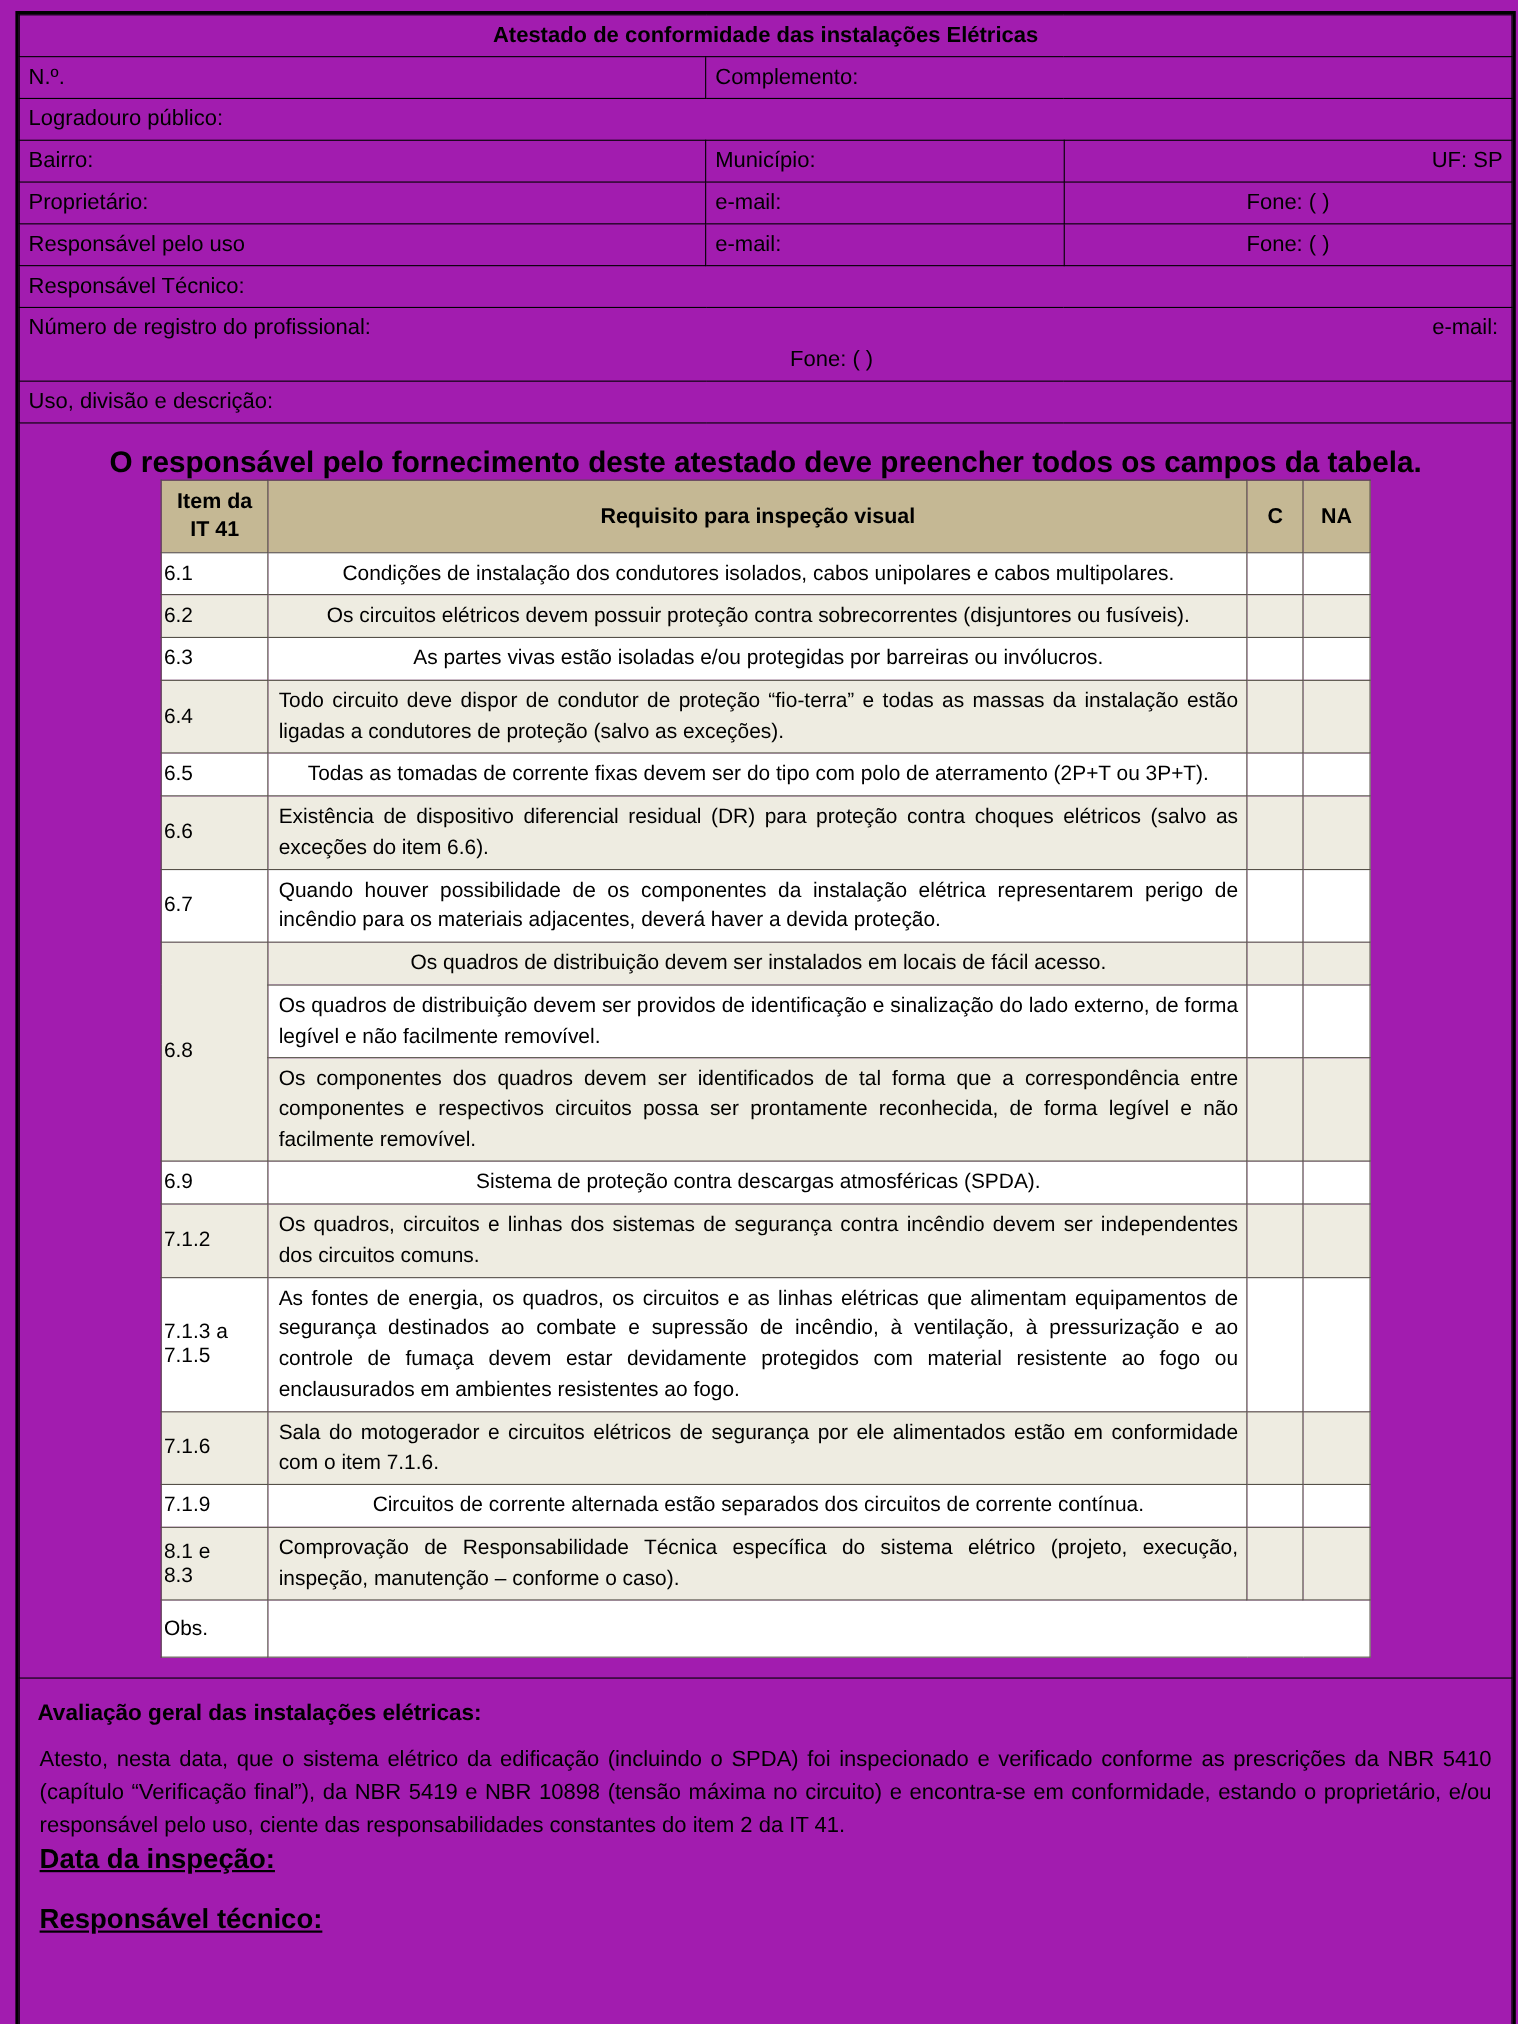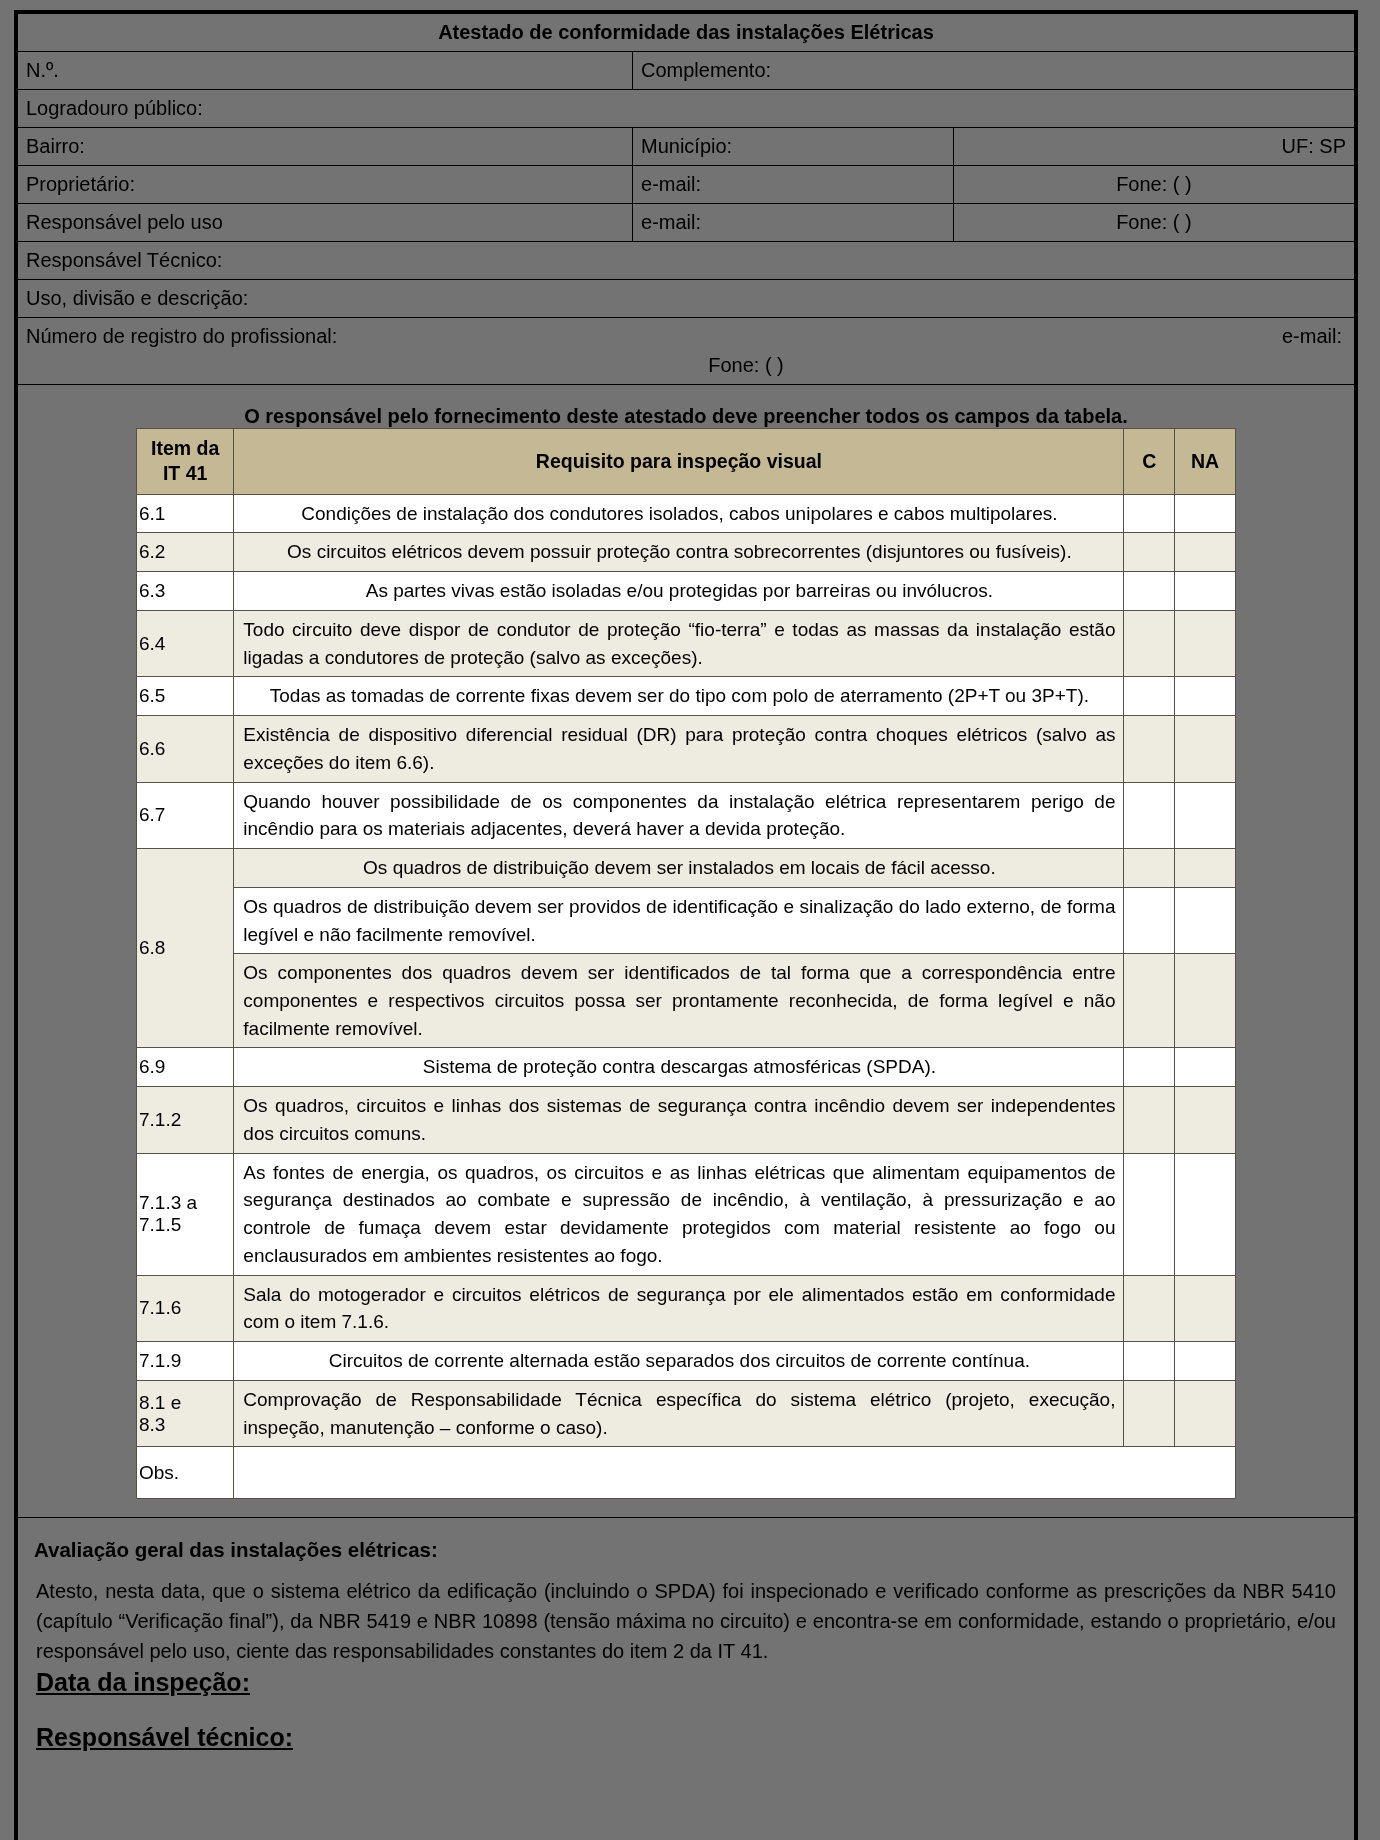--- a/index.html
+++ b/index.html
@@ -10,23 +10,23 @@
   }
   body {
     font-family: "Liberation Sans", sans-serif;
     color: #000000;
   }
   #page {
     position: relative;
     width: 1380px;
     height: 1840px;
     margin: 0 auto;
-    background: #737373;
-    box-sizing: border-box;
-    padding: 10px 22px 10px 14px;
+    background: #a21caf;
+    box-sizing: border-box;
+    padding: 10px 2px 10px 14px;
     overflow: hidden;
   }
 
   
   .doc-frame {
     border: 3px solid #000;
     box-sizing: border-box;
     width: 100%;
   }
 
@@ -69,21 +69,21 @@
   
   .instr-block {
     border: 1.5px solid #000;
     border-top: none;
     padding: 14px 10px 18px 10px;
     box-sizing: border-box;
   }
   .instr-bold {
     text-align: center;
     font-weight: bold;
-    font-size: 20px;
+    font-size: 27px;
     margin: 6px 0 0 0;
   }
   .instr-legend {
     text-align: center;
     font-size: 20px;
     margin: 34px 0 18px 0;
   }
 
   
   table.checklist {
@@ -193,28 +193,28 @@
         </tr>
         <tr>
           <td>Responsável pelo uso</td>
           <td>e-mail:</td>
           <td class="ctr-al">Fone: (   )</td>
         </tr>
         <tr>
           <td colspan="3">Responsável Técnico:</td>
         </tr>
         <tr>
-          <td colspan="3">Uso, divisão e descrição:</td>
-        </tr>
-        <tr>
           <td colspan="3" class="two-line-cell">
             <span>Número de registro do profissional:</span>
             <span class="email-right">e-mail:</span>
             <span class="sub-fone">Fone: (   )</span>
           </td>
+        </tr>
+        <tr>
+          <td colspan="3">Uso, divisão e descrição:</td>
         </tr>
       </tbody>
     </table>
 
     <div class="instr-block">
       <p class="instr-bold">O responsável pelo fornecimento deste atestado deve preencher todos os campos da tabela.</p>
 
       <table class="checklist">
         <thead>
           <tr>

